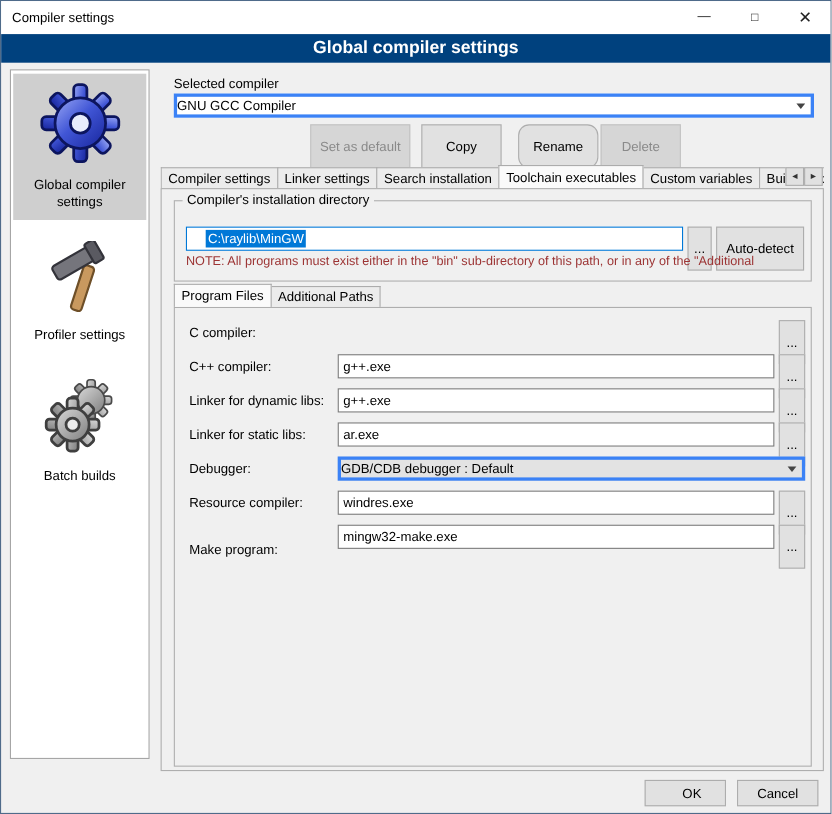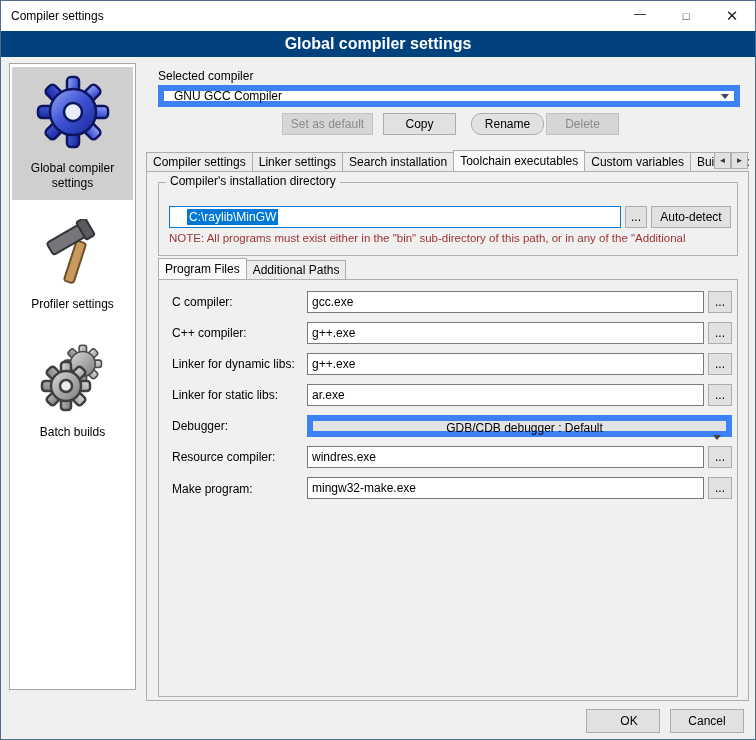--- a/index.html
+++ b/index.html
@@ -26,27 +26,27 @@
     position:absolute; left:8px; top:62px; width:127px; height:627px; background:#ffffff;
     border:1px solid #a6a6a6; padding-top:3px; display:flex; flex-direction:column; align-items:center;
   }
   .sidebar-item { width:121px; padding:7px 2px 8px; display:flex; flex-direction:column; align-items:center; text-align:center; font-size:12px; line-height:1.3; color:#000; cursor:default; }
   .sidebar-item.selected { background:#cfcfcf; }
   .sidebar-item .icon { margin-bottom:6px; }
   .sidebar-item + .sidebar-item { margin-top:12px; }
   
   .lbl { position:absolute; font-size:12px; color:#000; }
   .combo {
-    position:absolute; background:#fff; border:6px solid #3b82f6; display:flex; align-items:center;
-    font-size:12px; padding-left:10px; cursor:default;
+    position:absolute; background:#fff; border:3px solid #3b82f6; display:flex; align-items:center;
+    font-size:12px; padding-left:0; cursor:default;
   }
   .combo .arrow-zone { margin-left:auto; width:18px; height:100%; display:flex; align-items:center; justify-content:center; }
   .arrow-down { width:0; height:0; border-left:4px solid transparent; border-right:4px solid transparent; border-top:5px solid #444; }
   .btn {
-    position:absolute; height:22px; background:#e1e1e1; border:1px solid #adadad; font-size:12px;
+    position:absolute; height:40px; background:#e1e1e1; border:1px solid #adadad; font-size:12px;
     display:flex; align-items:center; justify-content:center; cursor:default; color:#000; padding:0 4px;
   }
   .btn.disabled { background:#d6d6d6; border-color:#c2c2c2; color:#8a8a8a; }
   
   .tabstrip { position:absolute; left:145px; top:149px; width:603px; height:21px; display:flex; align-items:flex-end; overflow:hidden; padding-right:36px; z-index:3; }
   .tab {
     flex:0 0 auto; height:19px; margin-top:2px; background:#ececec; border:1px solid #acacac; border-bottom:none;
     padding:0 6px; font-size:12px; display:flex; align-items:center; white-space:nowrap; cursor:default;
   }
   .tab + .tab { margin-left:-1px; }
@@ -62,21 +62,21 @@
   }
   .path-selection { background:#0078d7; color:#fff; padding:1px 2px; }
   .note { position:absolute; left:168px; top:231px; width:565px; font-size:11.5px; color:#9c3434; white-space:nowrap; overflow:hidden; }
   
   .subtabstrip { position:absolute; left:157px; top:257px; height:21px; display:flex; align-items:flex-end; z-index:3; }
   .subpanel { position:absolute; left:157px; top:278px; width:580px; height:418px; background:#f0f0f0; border:1px solid #aeaeae; }
   
   .row-label { position:absolute; left:13px; font-size:12px; line-height:22px; }
   .row-input { position:absolute; left:148px; width:397px; height:22px; border:1px solid #7a7a7a; background:#fff; font-size:12px; padding:0 4px; }
   .row-browse { left:549px; width:24px; }
-  .debugger-combo { left:148px; width:425px; height:22px; background:#e3e3e3;flex-direction:column; }
+  .debugger-combo { left:148px; width:425px; height:22px; background:#e3e3e3; }
   
   .footer-btn { height:24px; }
 </style>
 </head>
 <body>
 
 <div class="window">
 
   <div class="titlebar">
     <span class="title">Compiler settings</span>
@@ -200,21 +200,20 @@
   <button class="btn" style="left:650px; top:205px; width:80px;">Auto-detect</button>
   <div class="note">NOTE: All programs must exist either in the "bin" sub-directory of this path, or in any of the "Additional</div>
 
   <div class="subtabstrip">
     <div class="tab active">Program Files</div>
     <div class="tab">Additional Paths</div>
   </div>
 
   <div class="subpanel">
     <span class="row-label" style="top:11px;">C compiler:</span>
-    <input class="row-input" style="top: 11px;" type="text" value="gcc.exe">
     <button class="btn row-browse" style="top:11px;">...</button>
 
     <span class="row-label" style="top:42px;">C++ compiler:</span>
     <input class="row-input" style="top: 42px;" type="text" value="g++.exe">
     <button class="btn row-browse" style="top:42px;">...</button>
 
     <span class="row-label" style="top:73px;">Linker for dynamic libs:</span>
     <input class="row-input" style="top: 73px;" type="text" value="g++.exe">
     <button class="btn row-browse" style="top:73px;">...</button>
 
@@ -227,21 +226,21 @@
       <span>GDB/CDB debugger : Default</span>
       <span class="arrow-zone">
           <span class="arrow-down"></span>
         </span>
     </div>
 
     <span class="row-label" style="top:166px;">Resource compiler:</span>
     <input class="row-input" style="top: 166px;" type="text" value="windres.exe">
     <button class="btn row-browse" style="top:166px;">...</button>
 
-    <span class="row-label" style="top:198px;">Make program:</span>
+    <span class="row-label" style="top:209px;">Make program:</span>
     <input class="row-input" style="top: 197px;" type="text" value="mingw32-make.exe">
     <button class="btn row-browse" style="top:197px;">...</button>
   </div>
 
   <button class="btn footer-btn" style="left:585px; top:708px; width:74px;padding-left:16px;">OK</button>
   <button class="btn footer-btn" style="left:669px; top:708px; width:74px;">Cancel</button>
 
 </div>
 
 </body></html>

